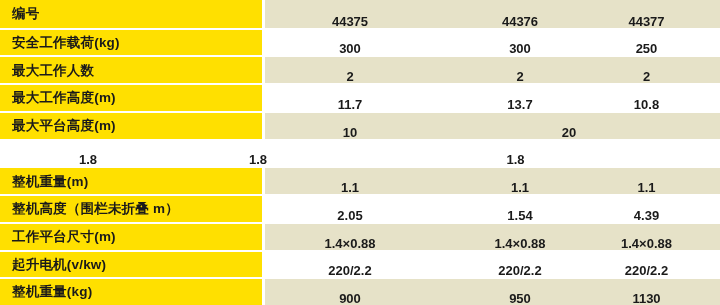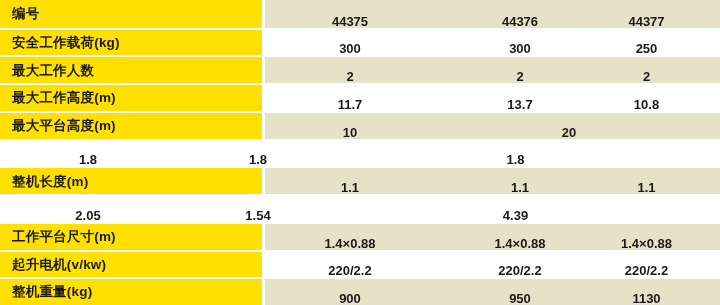--- a/index.html
+++ b/index.html
@@ -143,30 +143,31 @@
   <div class="spec-row">
     <div class="label-gap"></div>
     <div class="values-strip band-white">
       <div class="value-cell col-1">1.8</div>
       <div class="value-cell col-2">1.8</div>
       <div class="value-cell col-3">1.8</div>
     </div>
   </div>
 
   <div class="spec-row">
-    <div class="label-cell">整机长度(m)</div>
+    <div class="label-cell">整机重量(m)</div>
     <div class="label-gap"></div>
     <div class="values-strip band-beige">
       <div class="value-cell col-1">1.1</div>
       <div class="value-cell col-2">1.1</div>
       <div class="value-cell col-3">1.1</div>
     </div>
   </div>
 
   <div class="spec-row">
+    <div class="label-cell">整机高度（围栏未折叠 m）</div>
     <div class="label-gap"></div>
     <div class="values-strip band-white">
       <div class="value-cell col-1">2.05</div>
       <div class="value-cell col-2">1.54</div>
       <div class="value-cell col-3">4.39</div>
     </div>
   </div>
 
   <div class="spec-row">
     <div class="label-cell">工作平台尺寸(m)</div>

